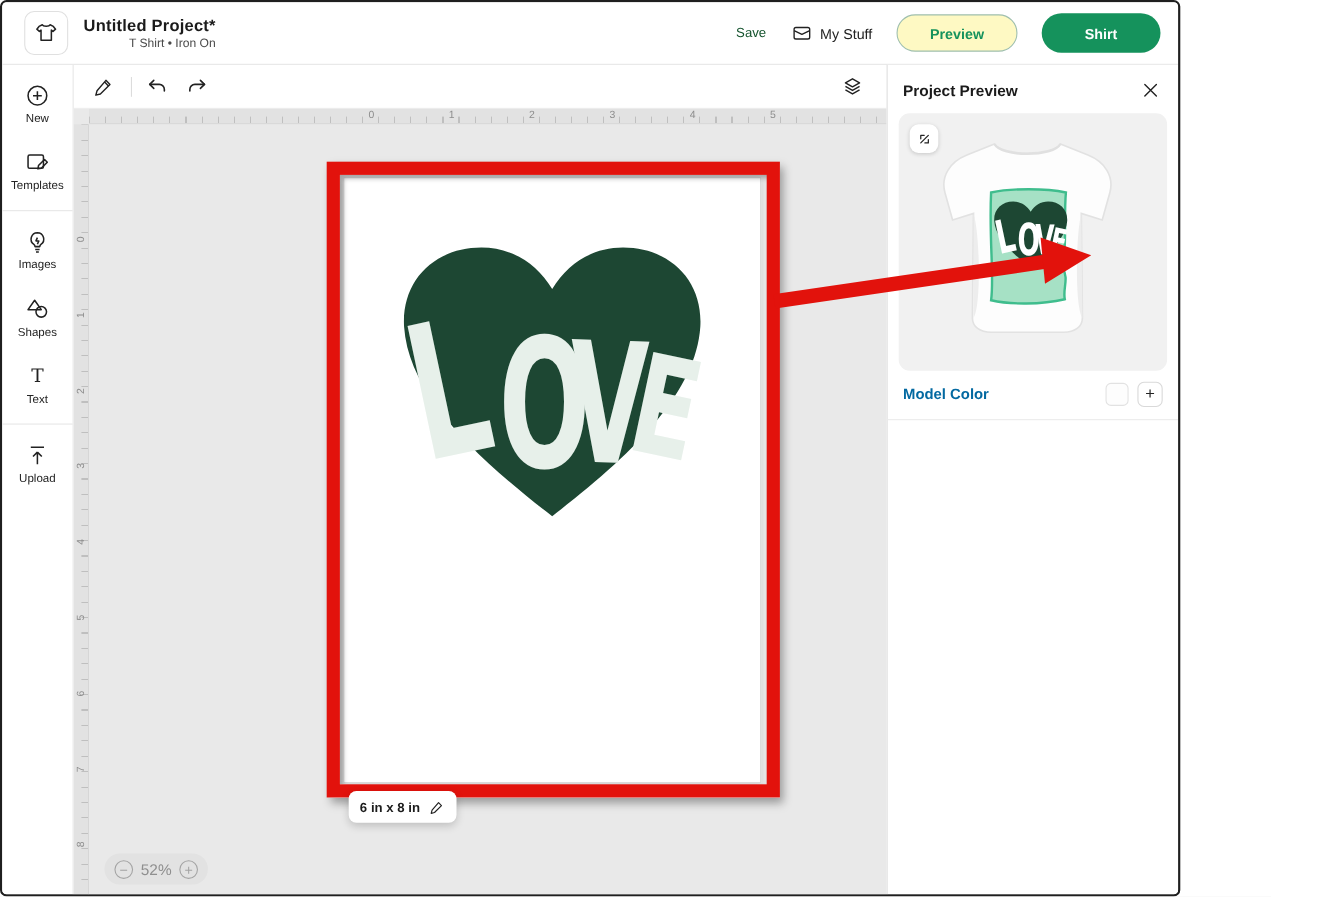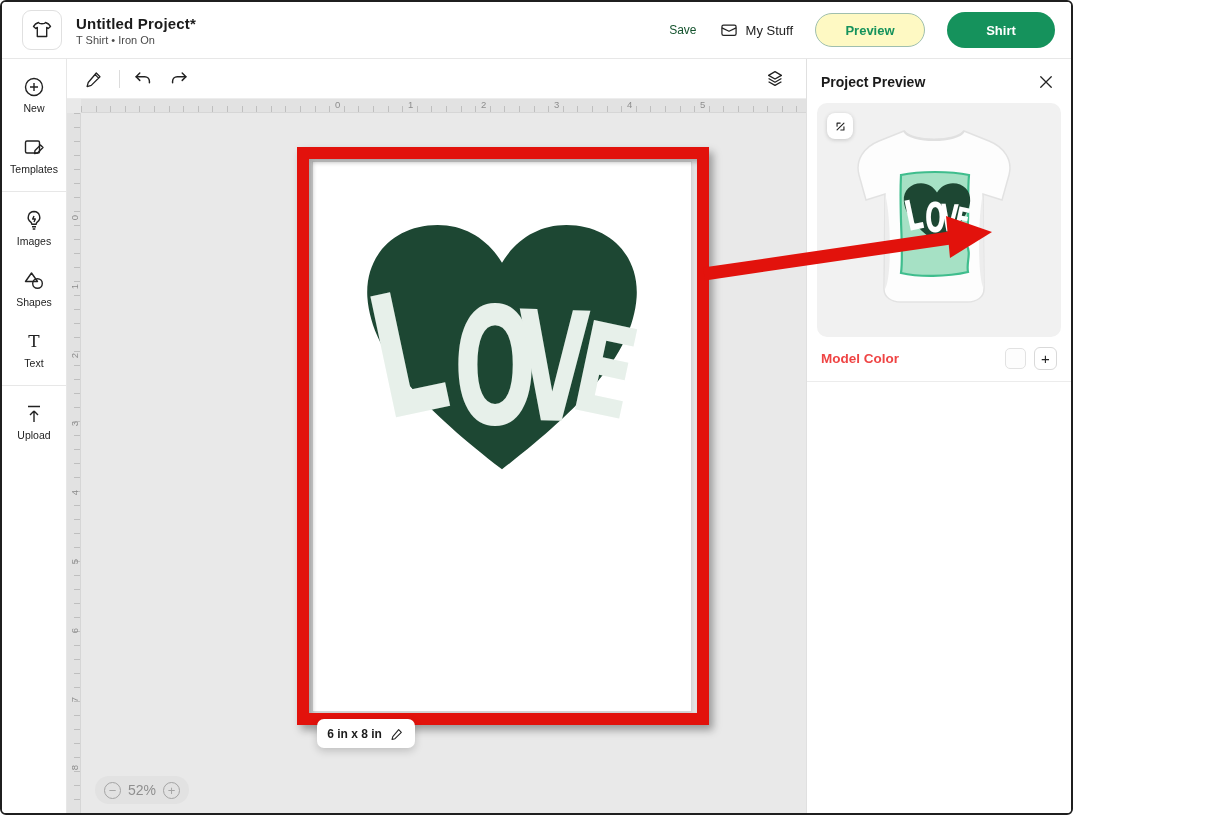--- a/index.html
+++ b/index.html
@@ -4,21 +4,21 @@
 <style>
   * { margin:0; padding:0; box-sizing:border-box; }
   html,body { width:1205px; height:815px; font-family:"Liberation Sans", sans-serif; background:#fff; }
   .screen { position:relative; width:1073px; height:815px; background:#fff; border:2px solid #1f1f1f; border-radius:6px; overflow:hidden; }
 
   
   .header { position:absolute; left:0; top:0; width:100%; height:57px; background:#fff; border-bottom:1px solid #e7e7e7; display:flex; align-items:center; padding:0 16px 0 20px; z-index:5; }
   .logo-btn { width:40px; height:40px; border:1px solid #e0e0e0; border-radius:9px; display:flex; align-items:center; justify-content:center; background:#fff; cursor:pointer; }
   .title-block { margin-left:14px; }
   .proj-title { font-size:15px; font-weight:bold; color:#1b1b1b; letter-spacing:.2px; }
-  .proj-sub { font-size:11px; color:#4a4a4a; margin-top:2px; }
+  .proj-sub { font-size:11px; color:#4a4a4a; margin-top:2px;text-align:right; }
   .header-right { margin-left:auto; display:flex; align-items:center; gap:22px; }
   .save-lbl { font-size:12px; color:#14532d; cursor:pointer; }
   .mystuff { display:flex; align-items:center; gap:7px; font-size:13px; color:#222; cursor:pointer; }
   .btn-pill { border-radius:20px; font-size:13px; font-weight:bold; display:flex; align-items:center; justify-content:center; cursor:pointer; }
   .btn-preview { width:110px; height:34px; background:#fef9c3; border:1px solid #9fbfae; color:var(--brand-green,#15925c); }
   .btn-make { width:108px; height:36px; background:var(--brand-green,#15925c); border:none; color:#fff; }
 
   
   .sidebar { position:absolute; left:0; top:57px; bottom:0; width:65px; background:#fff; border-right:1px solid #e7e7e7; display:flex; flex-direction:column; align-items:center; padding-top:16px; z-index:4; }
   .side-item { display:flex; flex-direction:column; align-items:center; gap:3px; margin-bottom:22px; cursor:pointer; width:100%;text-align:center; }
@@ -56,21 +56,21 @@
   .zoom-val { font-size:14px; color:#8f8f8f; }
 
   
   .panel { position:absolute; right:0; top:57px; bottom:0; width:265px; background:#fff; border-left:1px solid #e0e0e0; z-index:5; }
   .panel-head { display:flex; align-items:center; justify-content:space-between; padding:14px 16px 10px 14px; }
   .panel-title { font-size:14px; font-weight:bold; color:#1b1b1b; }
   .close-x { width:18px; height:18px; cursor:pointer; }
   .preview-box { position:relative; margin:2px 10px 0 10px; height:234px; background:#f1f1f1; border-radius:10px; overflow:hidden; }
   .expand-btn { position:absolute; left:10px; top:10px; width:26px; height:26px; background:#fff; border-radius:8px; box-shadow:0 1px 4px rgba(0,0,0,.18); display:flex; align-items:center; justify-content:center; cursor:pointer; z-index:2; }
   .panel-row { display:flex; align-items:center; padding:0 14px; height:42px; }
-  .row-label { font-size:13.5px; font-weight:bold; color:#ef4444;text-align:right; }
+  .row-label { font-size:13.5px; font-weight:bold; color:#0369a1;text-align:right; }
   .row-right { margin-left:auto; display:flex; align-items:center; gap:8px; }
   .swatch { width:21px; height:21px; background:#fdfdfd; border:1px solid #e2e2e2; border-radius:5px; cursor:pointer; }
   .plus-btn { width:23px; height:23px; border:1px solid #d9d9d9; border-radius:6px; background:#fff; display:flex; align-items:center; justify-content:center; font-size:15px; color:#222; cursor:pointer; line-height:1; }
   .panel-div { height:1px; background:#ececec; margin:2px 0; }
   .info-ico { width:15px; height:15px; margin-left:6px; }
   .toggle { width:37px; height:21px; border-radius:11px; background:var(--brand-green,#15925c); position:relative; cursor:pointer; }
   .toggle .knob { position:absolute; right:2px; top:2px; width:17px; height:17px; border-radius:50%; background:#fff; box-shadow:0 1px 2px rgba(0,0,0,.25); }
 
   .arrow-overlay { position:absolute; left:0; top:0; width:1205px; height:815px; z-index:8; pointer-events:none; }
   svg { display:block; }

